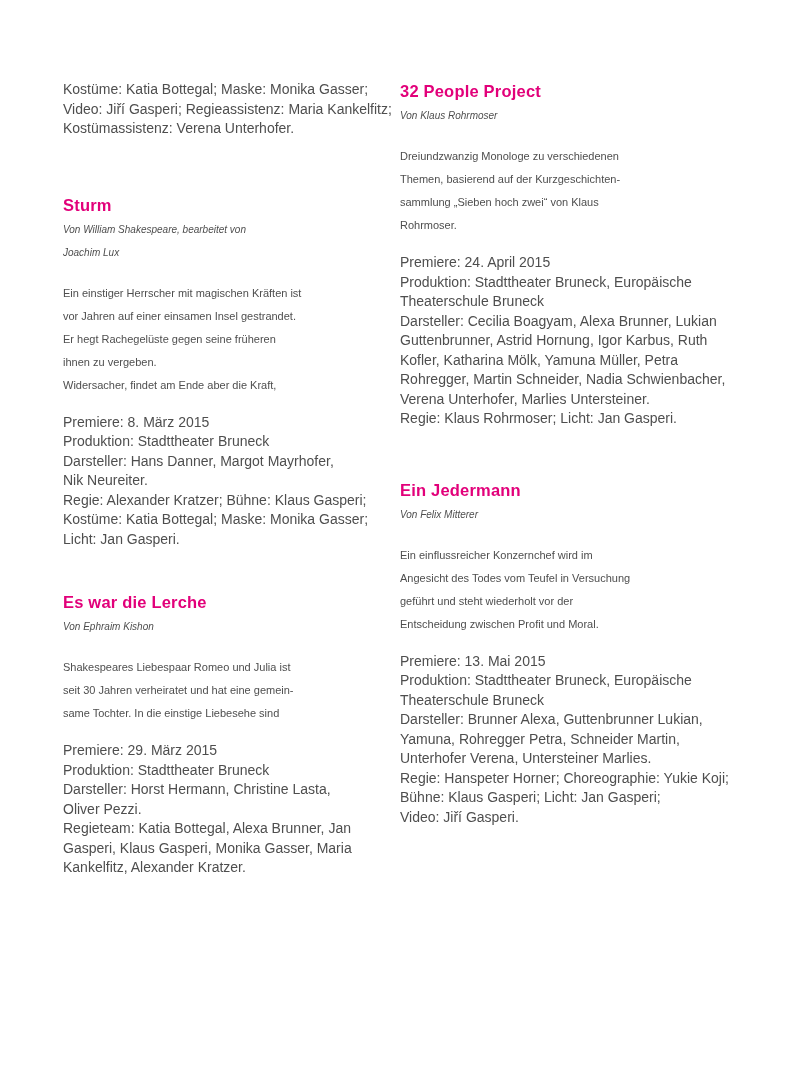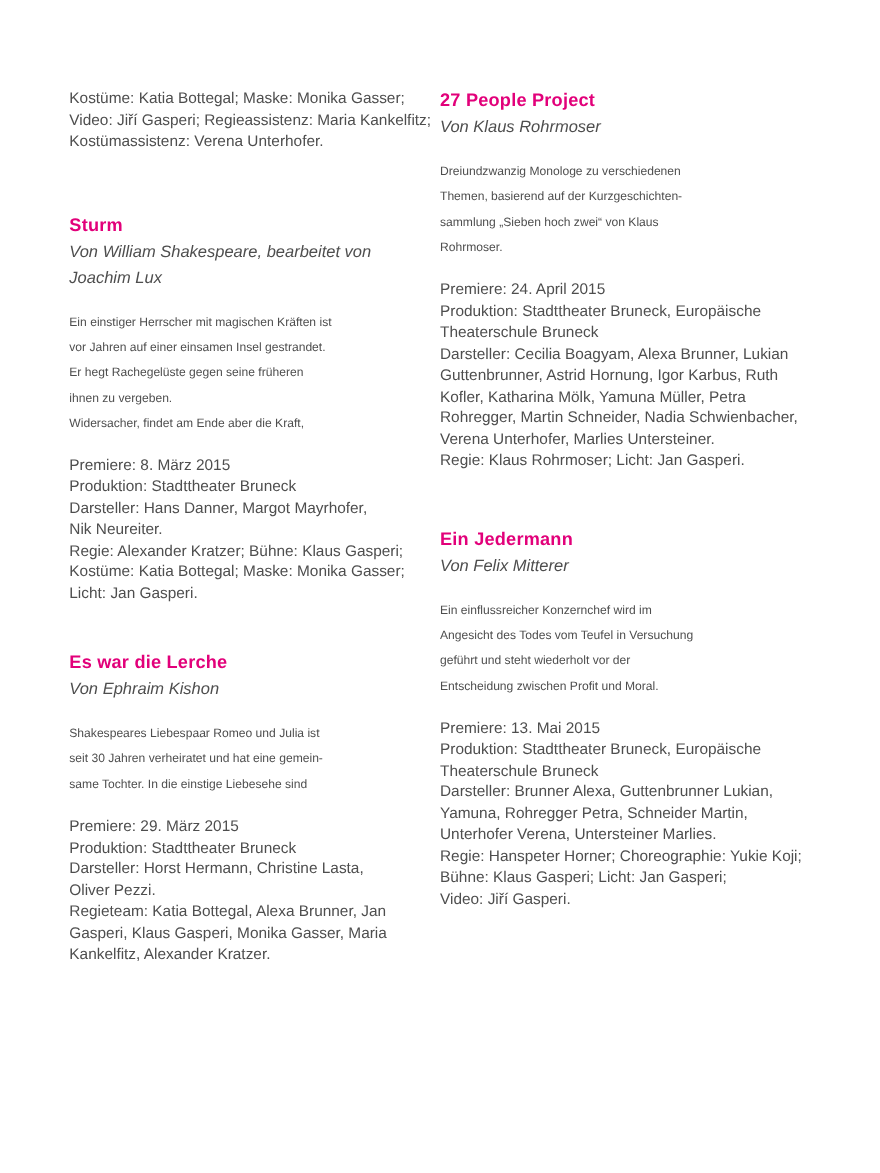--- a/index.html
+++ b/index.html
@@ -22,21 +22,21 @@
   .section-title {
     margin: 0 0 2px 0;
     font-size: 16.5px;
     font-weight: bold;
     line-height: 22px;
     letter-spacing: 0.2px;
     color: #e2007a;
   }
   .author {
     font-style: italic;
-    font-size: 15px;
+    font-size: 10px;
     line-height: 23px;
     color: #4e4e4e;
   }
   .desc {
     margin-top: 18px;
     font-size: 11px;
     line-height: 23px;
     color: #4e4e4e;
   }
   .credits {
@@ -115,21 +115,21 @@
             <div>Oliver Pezzi.</div>
             <div>Regieteam: Katia Bottegal, Alexa Brunner, Jan</div>
             <div>Gasperi, Klaus Gasperi, Monika Gasser, Maria</div>
             <div>Kankelfitz, Alexander Kratzer.</div>
           </div>
       </section>
     </div>
 
     <div class="col-right">
       <section class="section">
-        <h2 class="section-title">27 People Project</h2>
+        <h2 class="section-title">32 People Project</h2>
         <div class="author">
             <div>Von Klaus Rohrmoser</div>
           </div>
         <div class="desc">
             <div>Dreiundzwanzig Monologe zu verschiedenen</div>
             <div>Themen, basierend auf der Kurzgeschichten-</div>
             <div>sammlung „Sieben hoch zwei“ von Klaus</div>
             <div>Rohrmoser.</div>
           </div>
         <div class="credits">

